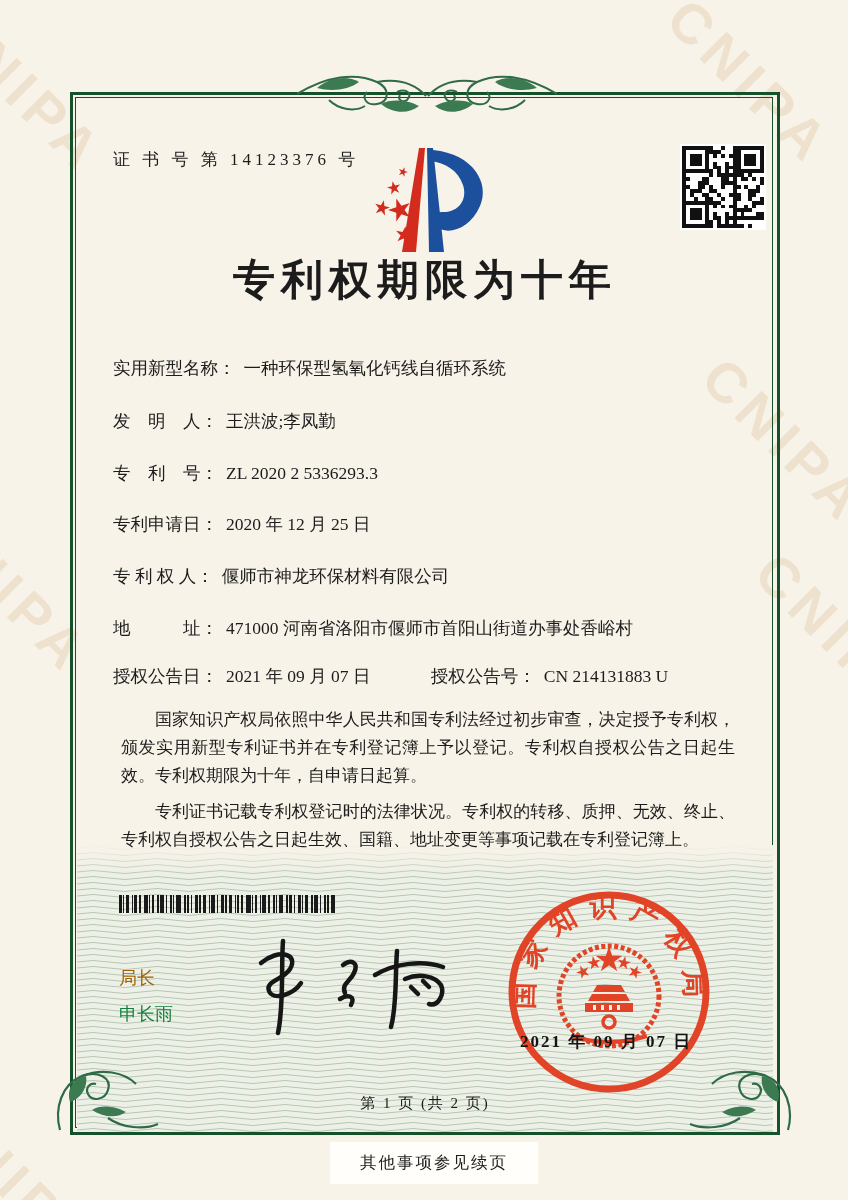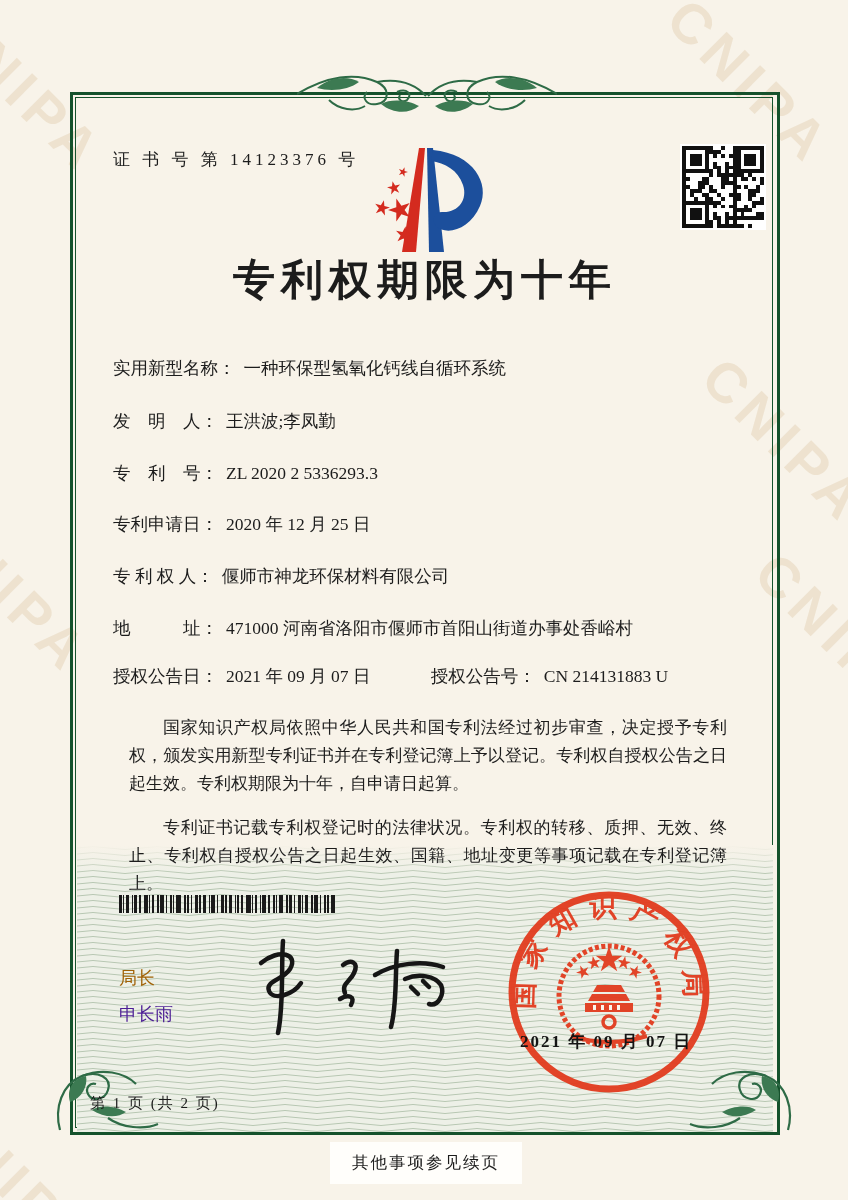--- a/index.html
+++ b/index.html
@@ -13,36 +13,36 @@
   .frame-inner{position:absolute;left:2px;top:2px;width:696px;height:1029px;
       border:1px solid #15522c;}
   .cert-no{position:absolute;left:113px;top:148px;font-size:17px;letter-spacing:4px;}
   .title{position:absolute;left:70px;width:710px;top:252px;text-align:center;
       font-size:42px;font-weight:bold;letter-spacing:6px;}
   .field-row{position:absolute;left:113px;font-size:17.5px;white-space:nowrap;}
   .f-val{margin-left:8px;}
   .f-gap{margin-left:56px;font-family:Liberation Serif, serif;}
   .body-text{position:absolute;left:113px;width:630px;top:698px;font-size:17px;
       line-height:28px;text-align:justify;}
-  .body-text p{margin:16px;text-indent:2em;}
+  .body-text p{margin:8px;text-indent:2em;}
   .wave-zone{position:absolute;left:77px;top:845px;width:696px;height:287px;}
   .wave-fade{position:absolute;left:0;top:0;width:100%;height:30px;
       background:linear-gradient(to bottom,#f8f3e9,rgba(248,243,233,0));}
   .barcode{position:absolute;left:119px;top:895px;}
   .officer-role{position:absolute;left:119px;top:966px;font-size:18px;
       font-family:"Liberation Sans","DejaVu Sans",sans-serif;color:#a16207;}
   .officer-name{position:absolute;left:119px;top:1002px;font-size:18px;
-      font-family:"Liberation Sans","DejaVu Sans",sans-serif;color:#4c1d95;}
+      font-family:"Liberation Sans","DejaVu Sans",sans-serif;color:#15803d;}
   .signature{position:absolute;left:245px;top:933px;}
   .seal{position:absolute;left:505px;top:888px;opacity:0.94;}
   .seal-date{position:absolute;left:520px;top:1030px;width:220px;font-size:17px;
       font-weight:bold;letter-spacing:2px;color:#141414;white-space:nowrap;}
-  .footer-page{position:absolute;left:70px;width:710px;top:1094px;text-align:left;
-      font-size:15px;letter-spacing:2px;padding-left:20px;}
-  .cont-box{position:absolute;left:330px;top:1142px;width:192px;height:42px;
+  .footer-page{position:absolute;left:70px;width:710px;top:1094px;text-align:center;
+      font-size:15px;letter-spacing:2px;}
+  .cont-box{position:absolute;left:330px;top:1142px;width:208px;height:42px;
       background:#fffefb;text-align:center;line-height:42px;font-size:16.5px;letter-spacing:2px;}
   .qr-wrap{position:absolute;left:680px;top:144px;width:86px;height:86px;background:#fff;
       padding:2px;box-sizing:border-box;}
   .logo{position:absolute;left:352px;top:140px;}
   .orn{position:absolute;}
 </style>
 </head>
 <body>
 
 <div class="page">

